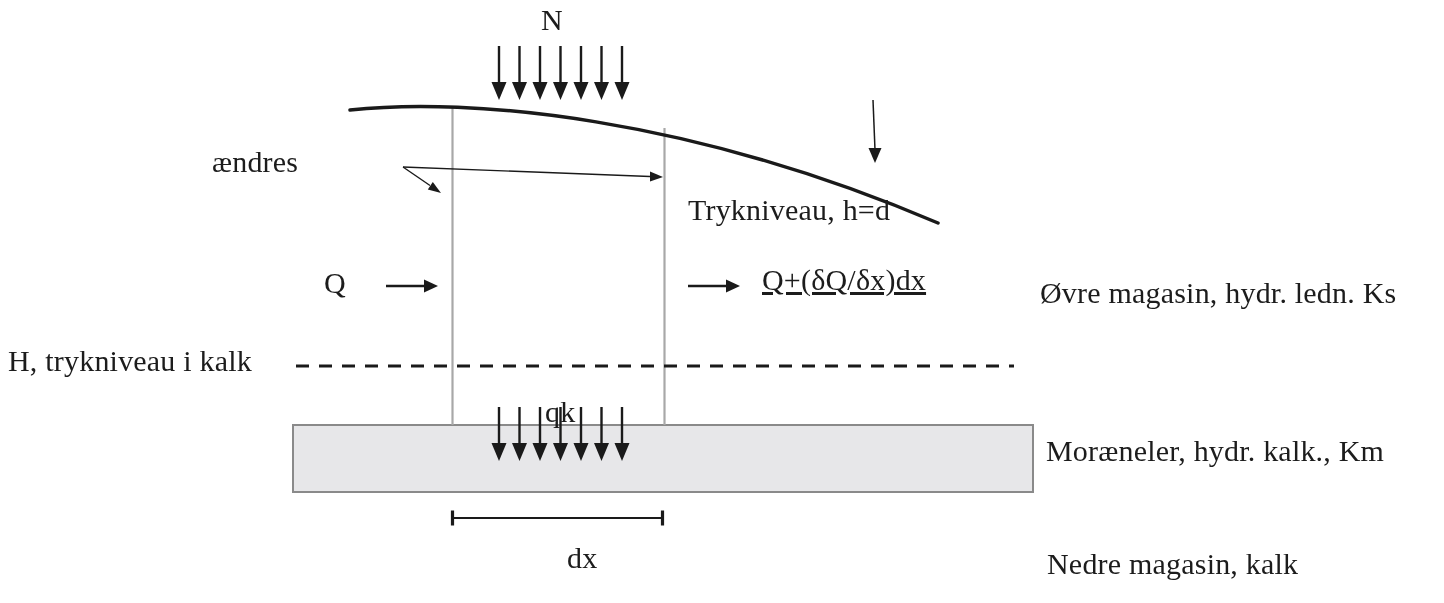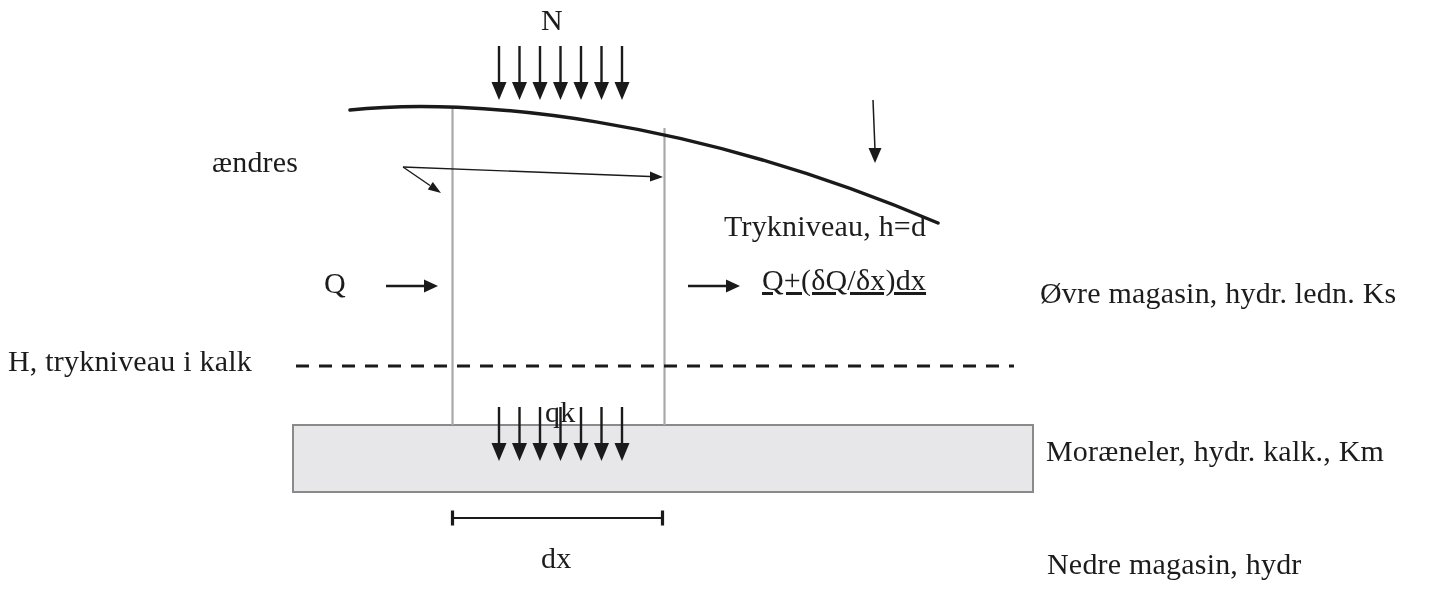--- a/index.html
+++ b/index.html
@@ -95,31 +95,31 @@
       <line x1="452.5" y1="510.5" x2="452.5" y2="525.5" stroke="#1a1a1a" stroke-width="3.2"></line>
       <line x1="662.5" y1="510.5" x2="662.5" y2="525.5" stroke="#1a1a1a" stroke-width="3.2"></line>
     </g>
   </svg>
 
   <div class="lbl" style="left:541px; top:3px;">N</div>
 
 
   <div class="lbl" style="left:212px; top:145px;">ændres</div>
 
-  <div class="lbl" style="left:688px; top:209px;margin-left:36px;">Trykniveau, h=d</div>
+  <div class="lbl" style="left:688px; top:193px;">Trykniveau, h=d</div>
 
   <div class="lbl" style="left:324px; top:266px;">Q</div>
 
   <div class="lbl" style="left:762px; top:263px;text-decoration:underline;">Q+(δQ/δx)dx</div>
 
   <div class="lbl" style="left:1040px; top:276px;">Øvre magasin, hydr. ledn. Ks</div>
 
   <div class="lbl" style="left:8px; top:344px;">H, trykniveau i kalk</div>
 
   <div class="lbl" style="left:545px; top:370px;margin-top:25px;">qk</div>
 
   <div class="lbl" style="left:1046px; top:434px;">Moræneler, hydr. kalk., Km</div>
 
-  <div class="lbl" style="left:541px; top:541px;">dx</div>
+  <div class="lbl" style="left:567px; top:541px;">dx</div>
 
-  <div class="lbl" style="left:1047px; top:547px;">Nedre magasin, hydr</div>
+  <div class="lbl" style="left:1047px; top:547px;">Nedre magasin, kalk</div>
 
 </div>
 
 </body></html>

